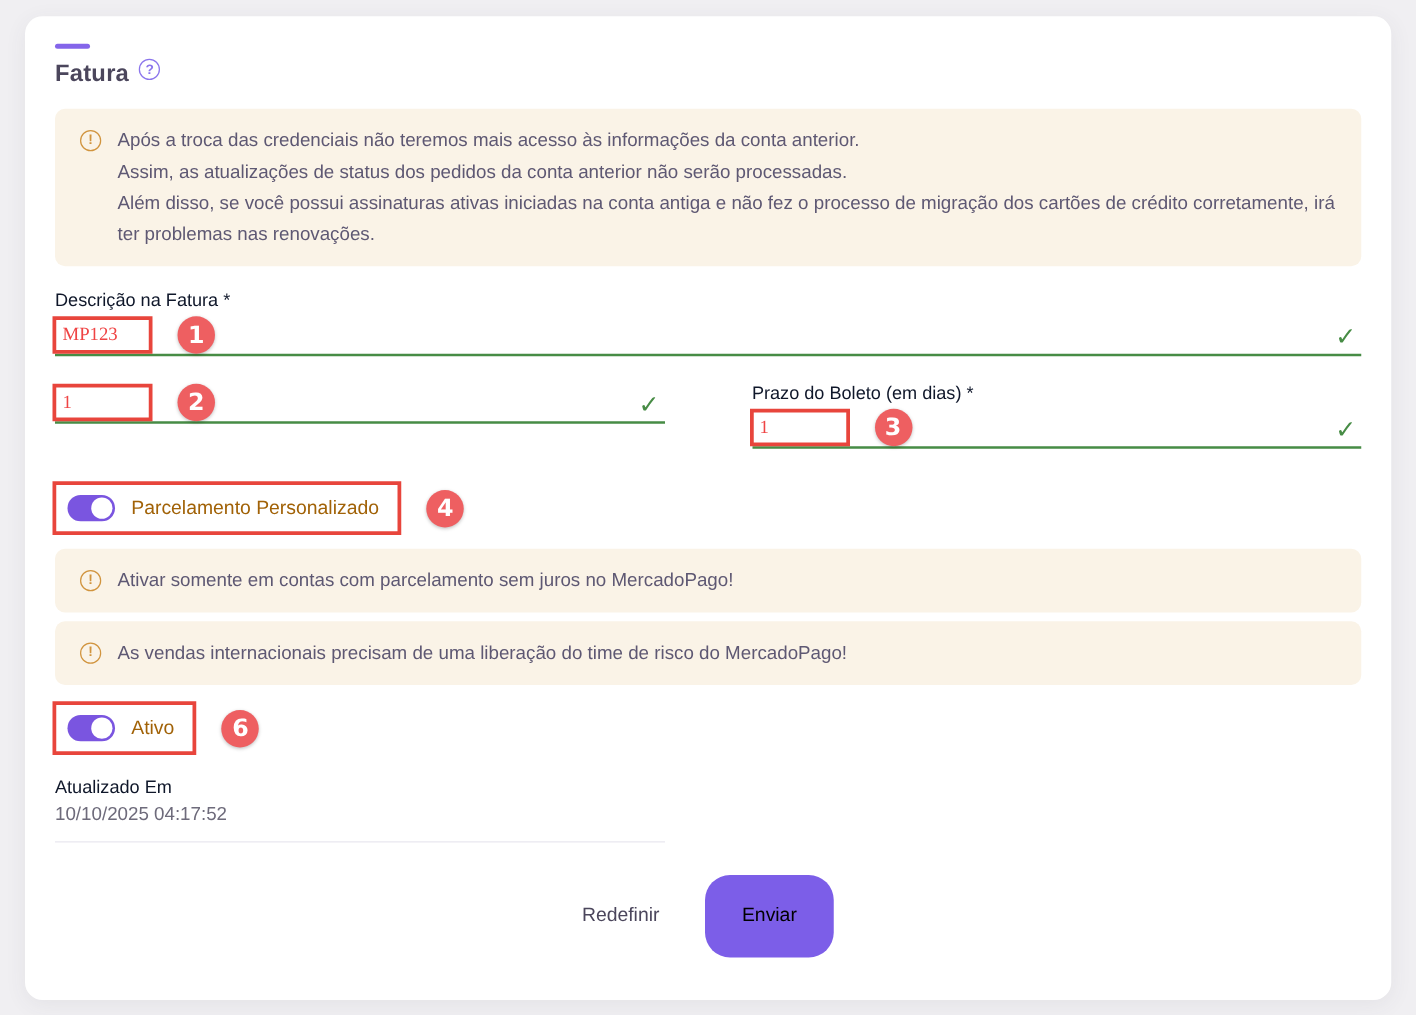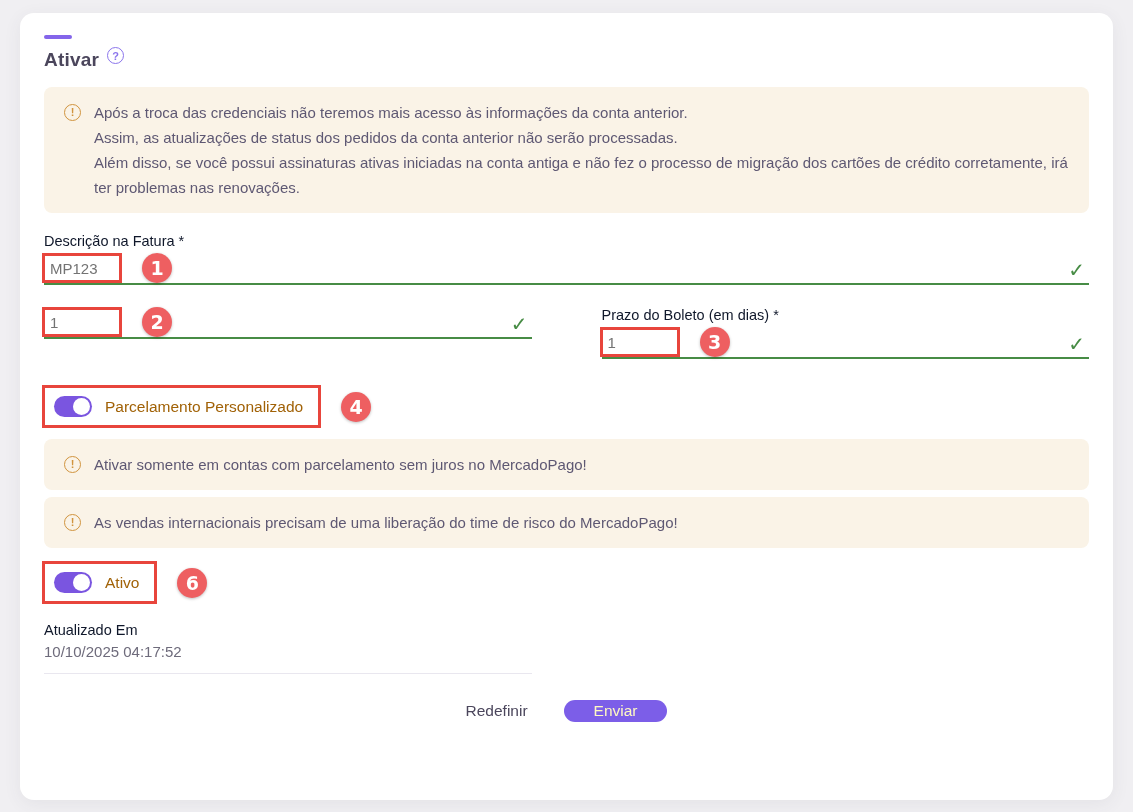--- a/index.html
+++ b/index.html
@@ -51,21 +51,21 @@
   .alert-single .alert-icon { margin-top:0; }
   
   .field-label { color:#0f172a; font-size:14.5px; margin-bottom:4px; }
   .input-line {
     position:relative; display:flex; align-items:center;
     height:32px; border-bottom:2px solid #478c45;
   }
   .input-wrap { position:relative; display:inline-block; width:76px; height:26px; }
   .input-wrap input {
     width:100%; height:100%; border:none; outline:none;
-    font-family:Liberation Sans, sans-serif; font-size:15px; color:#737373;
+    font-family:Liberation Serif, serif; font-size:15px; color:#ef4444;
     padding:0 6px; background:transparent;
   }
   .valid-check {
     position:absolute; right:4px; bottom:3px;
     color:#478c45; font-size:20px; line-height:1;
   }
   .two-col { display:grid; grid-template-columns:1fr 1fr; column-gap:70px; }
   
   .anno-box {
     position:absolute; inset:-2px;
@@ -101,44 +101,44 @@
   
   .footer-row {
     display:flex; justify-content:center; align-items:center;
     gap:36px; margin-top:26px;
   }
   .btn-text {
     background:none; border:none; font-family:inherit;
     font-size:15.5px; color:#4b465c; cursor:pointer;
   }
   .btn-primary {
-    background:#7c5ee8; border:none; color:#fef9c3;
+    background:#7c5ee8; border:none; color:#000000;
     font-family:inherit; font-size:15.5px;
-    padding:2px 30px; border-radius:20px; cursor:pointer;
+    padding:24px 30px; border-radius:20px; cursor:pointer;
   }
   
   .mt-alert1 { margin-top:0; }
   .sec-field1 { margin-top:20px; }
   .sec-row2 { margin-top:22px; }
   .sec-toggle1 { margin-top:28px; }
   .sec-alert2 { margin-top:13px; }
   .sec-toggle2 { margin-top:16px; }
   .sec-alert3 { margin-top:7px; }
   .sec-toggle3 { margin-top:15px; }
   .sec-dates { margin-top:20px; }
 </style>
 </head>
 <body>
 
 <div class="card">
 
   <div class="accent-dash"></div>
 
   <div class="title-row">
-    <div class="page-title">Ativar</div>
+    <div class="page-title">Fatura</div>
     <div class="help-icon">?</div>
   </div>
 
   <div class="alert mt-alert1">
     <div class="alert-icon">!</div>
     <div>
       <div>Após a troca das credenciais não teremos mais acesso às informações da conta anterior.</div>
       <div>Assim, as atualizações de status dos pedidos da conta anterior não serão processadas.</div>
       <div>Além disso, se você possui assinaturas ativas iniciadas na conta antiga e não fez o processo de migração dos cartões de crédito corretamente, irá ter problemas nas renovações.</div>
     </div>

